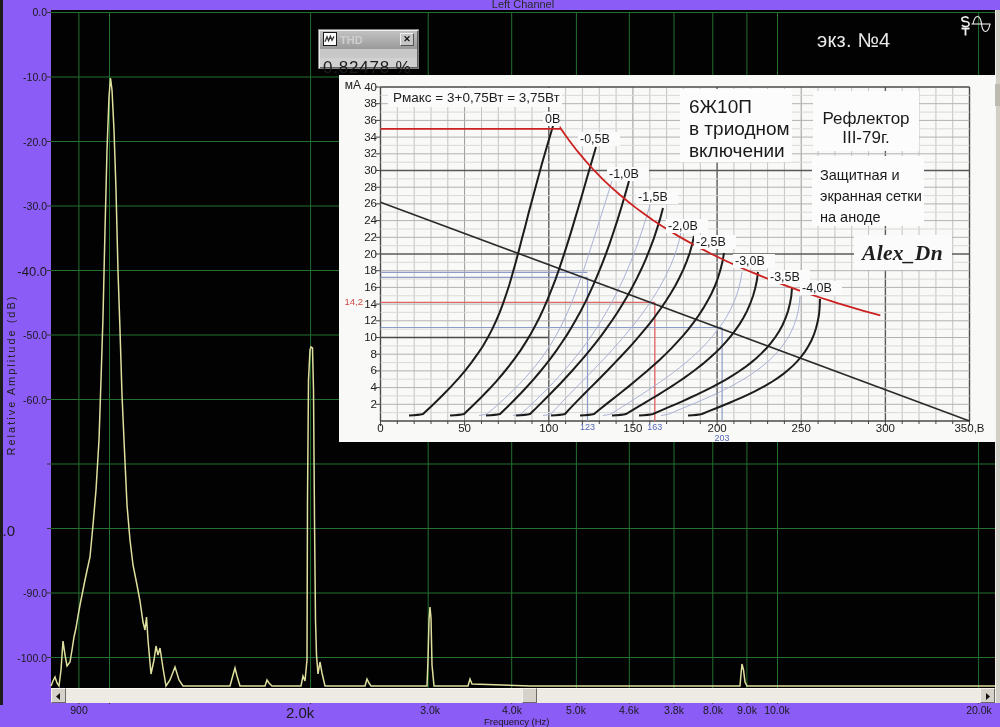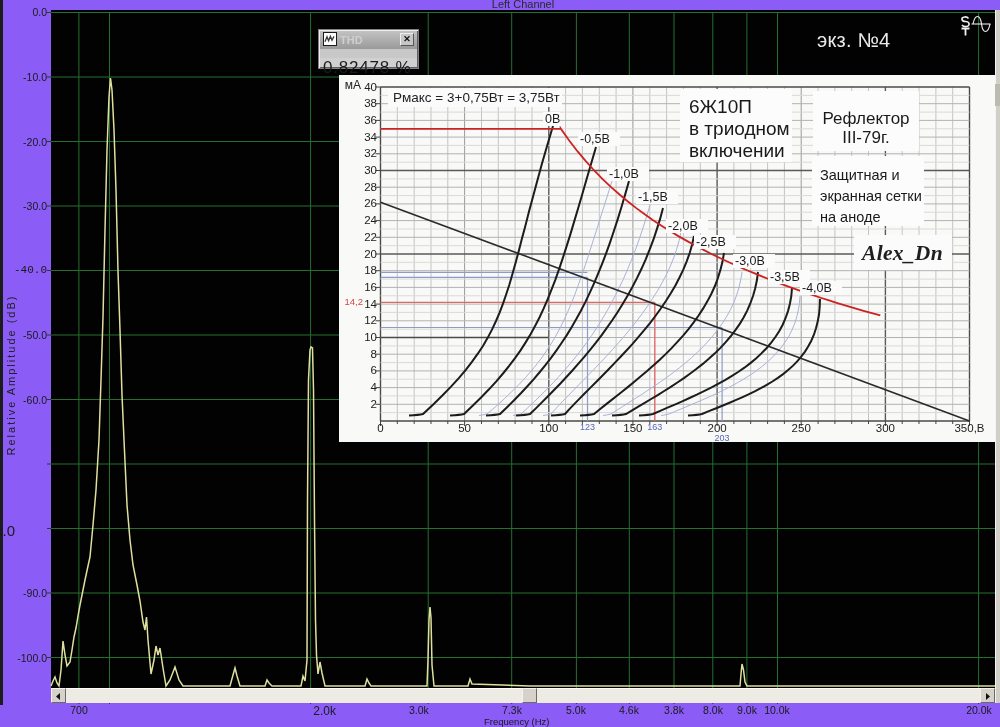--- a/index.html
+++ b/index.html
@@ -60,32 +60,32 @@
 <path d="M968.5,18.5 q-1.5,-2 -4,-1.5 q-3,0.5 -2.5,2.5 q0.5,2 3.5,2 q3,0 3.5,2 q0.5,2.5 -2.5,3 q-3,0.5 -4.5,-1.5" fill="none" stroke="#f2f2f2" stroke-width="1.6"></path>
 <path d="M961.5,28.5 h8 M965.5,28.5 v7" fill="none" stroke="#f2f2f2" stroke-width="1.8"></path>
 <path d="M973,24 q1.5,-7.5 4.5,-7.5 q3,0 4,7.5 q1,7.5 4,7.5 q3,0 4.5,-7.5" fill="none" stroke="#ececec" stroke-width="1.2"></path>
 <line x1="971.5" y1="24" x2="990.5" y2="24" stroke="#ececec" stroke-width="1.1"></line>
 </svg>
 <div style="position:absolute;left:-89px;top:369px;width:200px;height:12px;transform:rotate(-90deg);transform-origin:center;font-size:11px;letter-spacing:2px;color:#222;text-align:center;">Relative Amplitude (dB)</div>
 <div style="position:absolute;right:953px;top:6px;font-size:10.5px;color:#1a1a1a;">0.0</div>
 <div style="position:absolute;right:953px;top:71px;font-size:10.5px;color:#1a1a1a;">-10.0</div>
 <div style="position:absolute;right:953px;top:136px;font-size:10.5px;color:#1a1a1a;">-20.0</div>
 <div style="position:absolute;right:953px;top:200px;font-size:10.5px;color:#1a1a1a;">-30.0</div>
-<div style="position:absolute;right:953px;top:264px;font-size:11px;color:#1a1a1a;font-family:Liberation Mono, monospace;">-40.0</div>
+<div style="position:absolute;right:953px;top:264px;font-size:13px;color:#1a1a1a;">-40.0</div>
 <div style="position:absolute;right:953px;top:329px;font-size:10.5px;color:#1a1a1a;">-50.0</div>
 <div style="position:absolute;right:953px;top:394px;font-size:10.5px;color:#1a1a1a;">-60.0</div>
 <div style="position:absolute;right:1005px;top:458px;font-size:15px;color:#1a1a1a;">-70.0</div>
 <div style="position:absolute;right:985px;top:522px;font-size:15px;color:#1a1a1a;">-80.0</div>
 <div style="position:absolute;right:953px;top:587px;font-size:10.5px;color:#1a1a1a;">-90.0</div>
 <div style="position:absolute;right:953px;top:652px;font-size:10.5px;color:#1a1a1a;">-100.0</div>
-<div style="position:absolute;left:54px;top:704px;width:50px;text-align:center;font-size:10.5px;color:#1a1a1a;">700</div>
+<div style="position:absolute;left:54px;top:704px;width:50px;text-align:center;font-size:10.5px;color:#1a1a1a;">900</div>
 <div style="position:absolute;left:84px;top:728px;width:50px;text-align:center;font-size:10.5px;color:#1a1a1a;">1.0k</div>
-<div style="position:absolute;left:286px;top:704px;width:50px;text-align:right;font-size:12px;color:#1a1a1a;">2.0k</div>
-<div style="position:absolute;left:409px;top:704px;width:50px;text-align:left;font-size:10.5px;color:#1a1a1a;">3.0k</div>
-<div style="position:absolute;left:487px;top:704px;width:50px;text-align:center;font-size:10.5px;color:#1a1a1a;">7.3k</div>
+<div style="position:absolute;left:286px;top:704px;width:50px;text-align:left;font-size:15px;color:#1a1a1a;">2.0k</div>
+<div style="position:absolute;left:390px;top:704px;width:50px;text-align:right;font-size:10.5px;color:#1a1a1a;">3.0k</div>
+<div style="position:absolute;left:487px;top:704px;width:50px;text-align:center;font-size:10.5px;color:#1a1a1a;">4.0k</div>
 <div style="position:absolute;left:551px;top:704px;width:50px;text-align:center;font-size:10.5px;color:#1a1a1a;">5.0k</div>
 <div style="position:absolute;left:604px;top:704px;width:50px;text-align:center;font-size:10.5px;color:#1a1a1a;">4.6k</div>
 <div style="position:absolute;left:649px;top:704px;width:50px;text-align:center;font-size:10.5px;color:#1a1a1a;">3.8k</div>
 <div style="position:absolute;left:688px;top:704px;width:50px;text-align:center;font-size:10.5px;color:#1a1a1a;">8.0k</div>
 <div style="position:absolute;left:722px;top:704px;width:50px;text-align:center;font-size:10.5px;color:#1a1a1a;">9.0k</div>
 <div style="position:absolute;left:752px;top:704px;width:50px;text-align:center;font-size:10.5px;color:#1a1a1a;">10.0k</div>
 <div style="position:absolute;left:954px;top:704px;width:50px;text-align:center;font-size:10.5px;color:#1a1a1a;">20.0k</div>
 <div style="position:absolute;left:817px;top:29px;font-size:20px;color:#e9e9e9;letter-spacing:.2px;">экз. №4</div>
 
 <div style="position:absolute;left:318px;top:29px;width:101px;height:40px;background:#c8c8c8;border:1px solid #828282;box-shadow:inset 1px 1px 0 #efefef, inset -1px -1px 0 #606060;">

